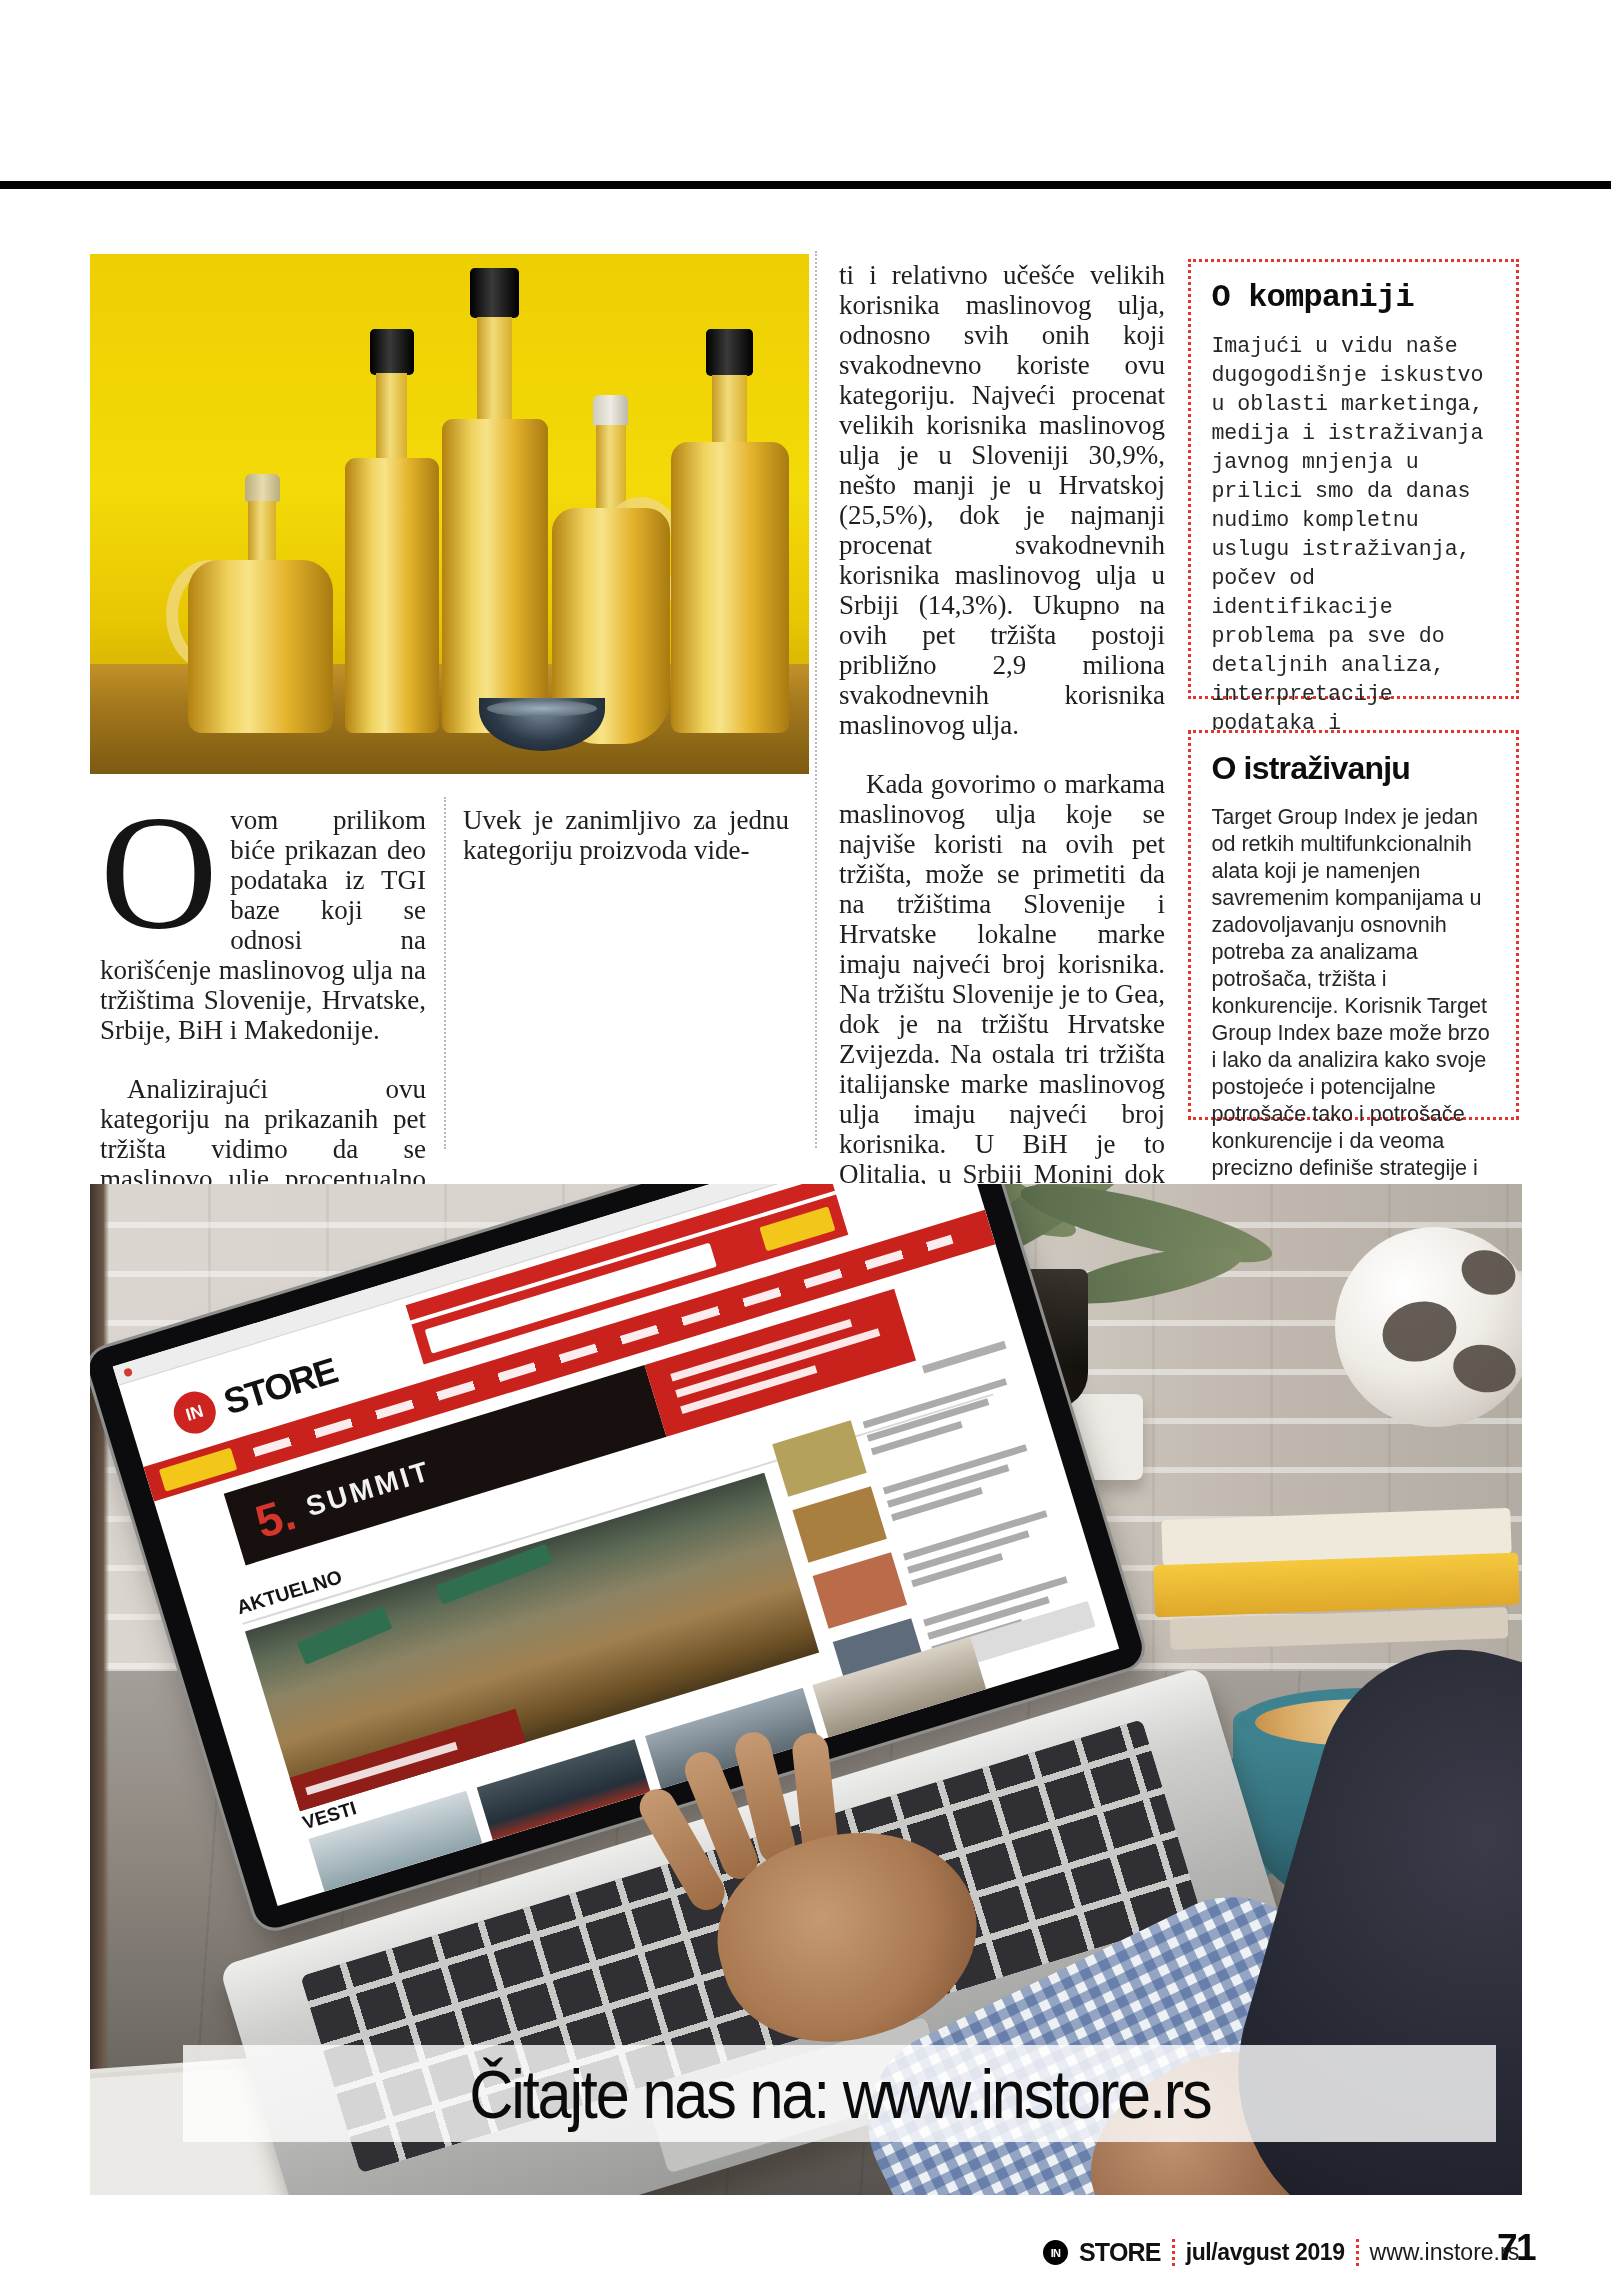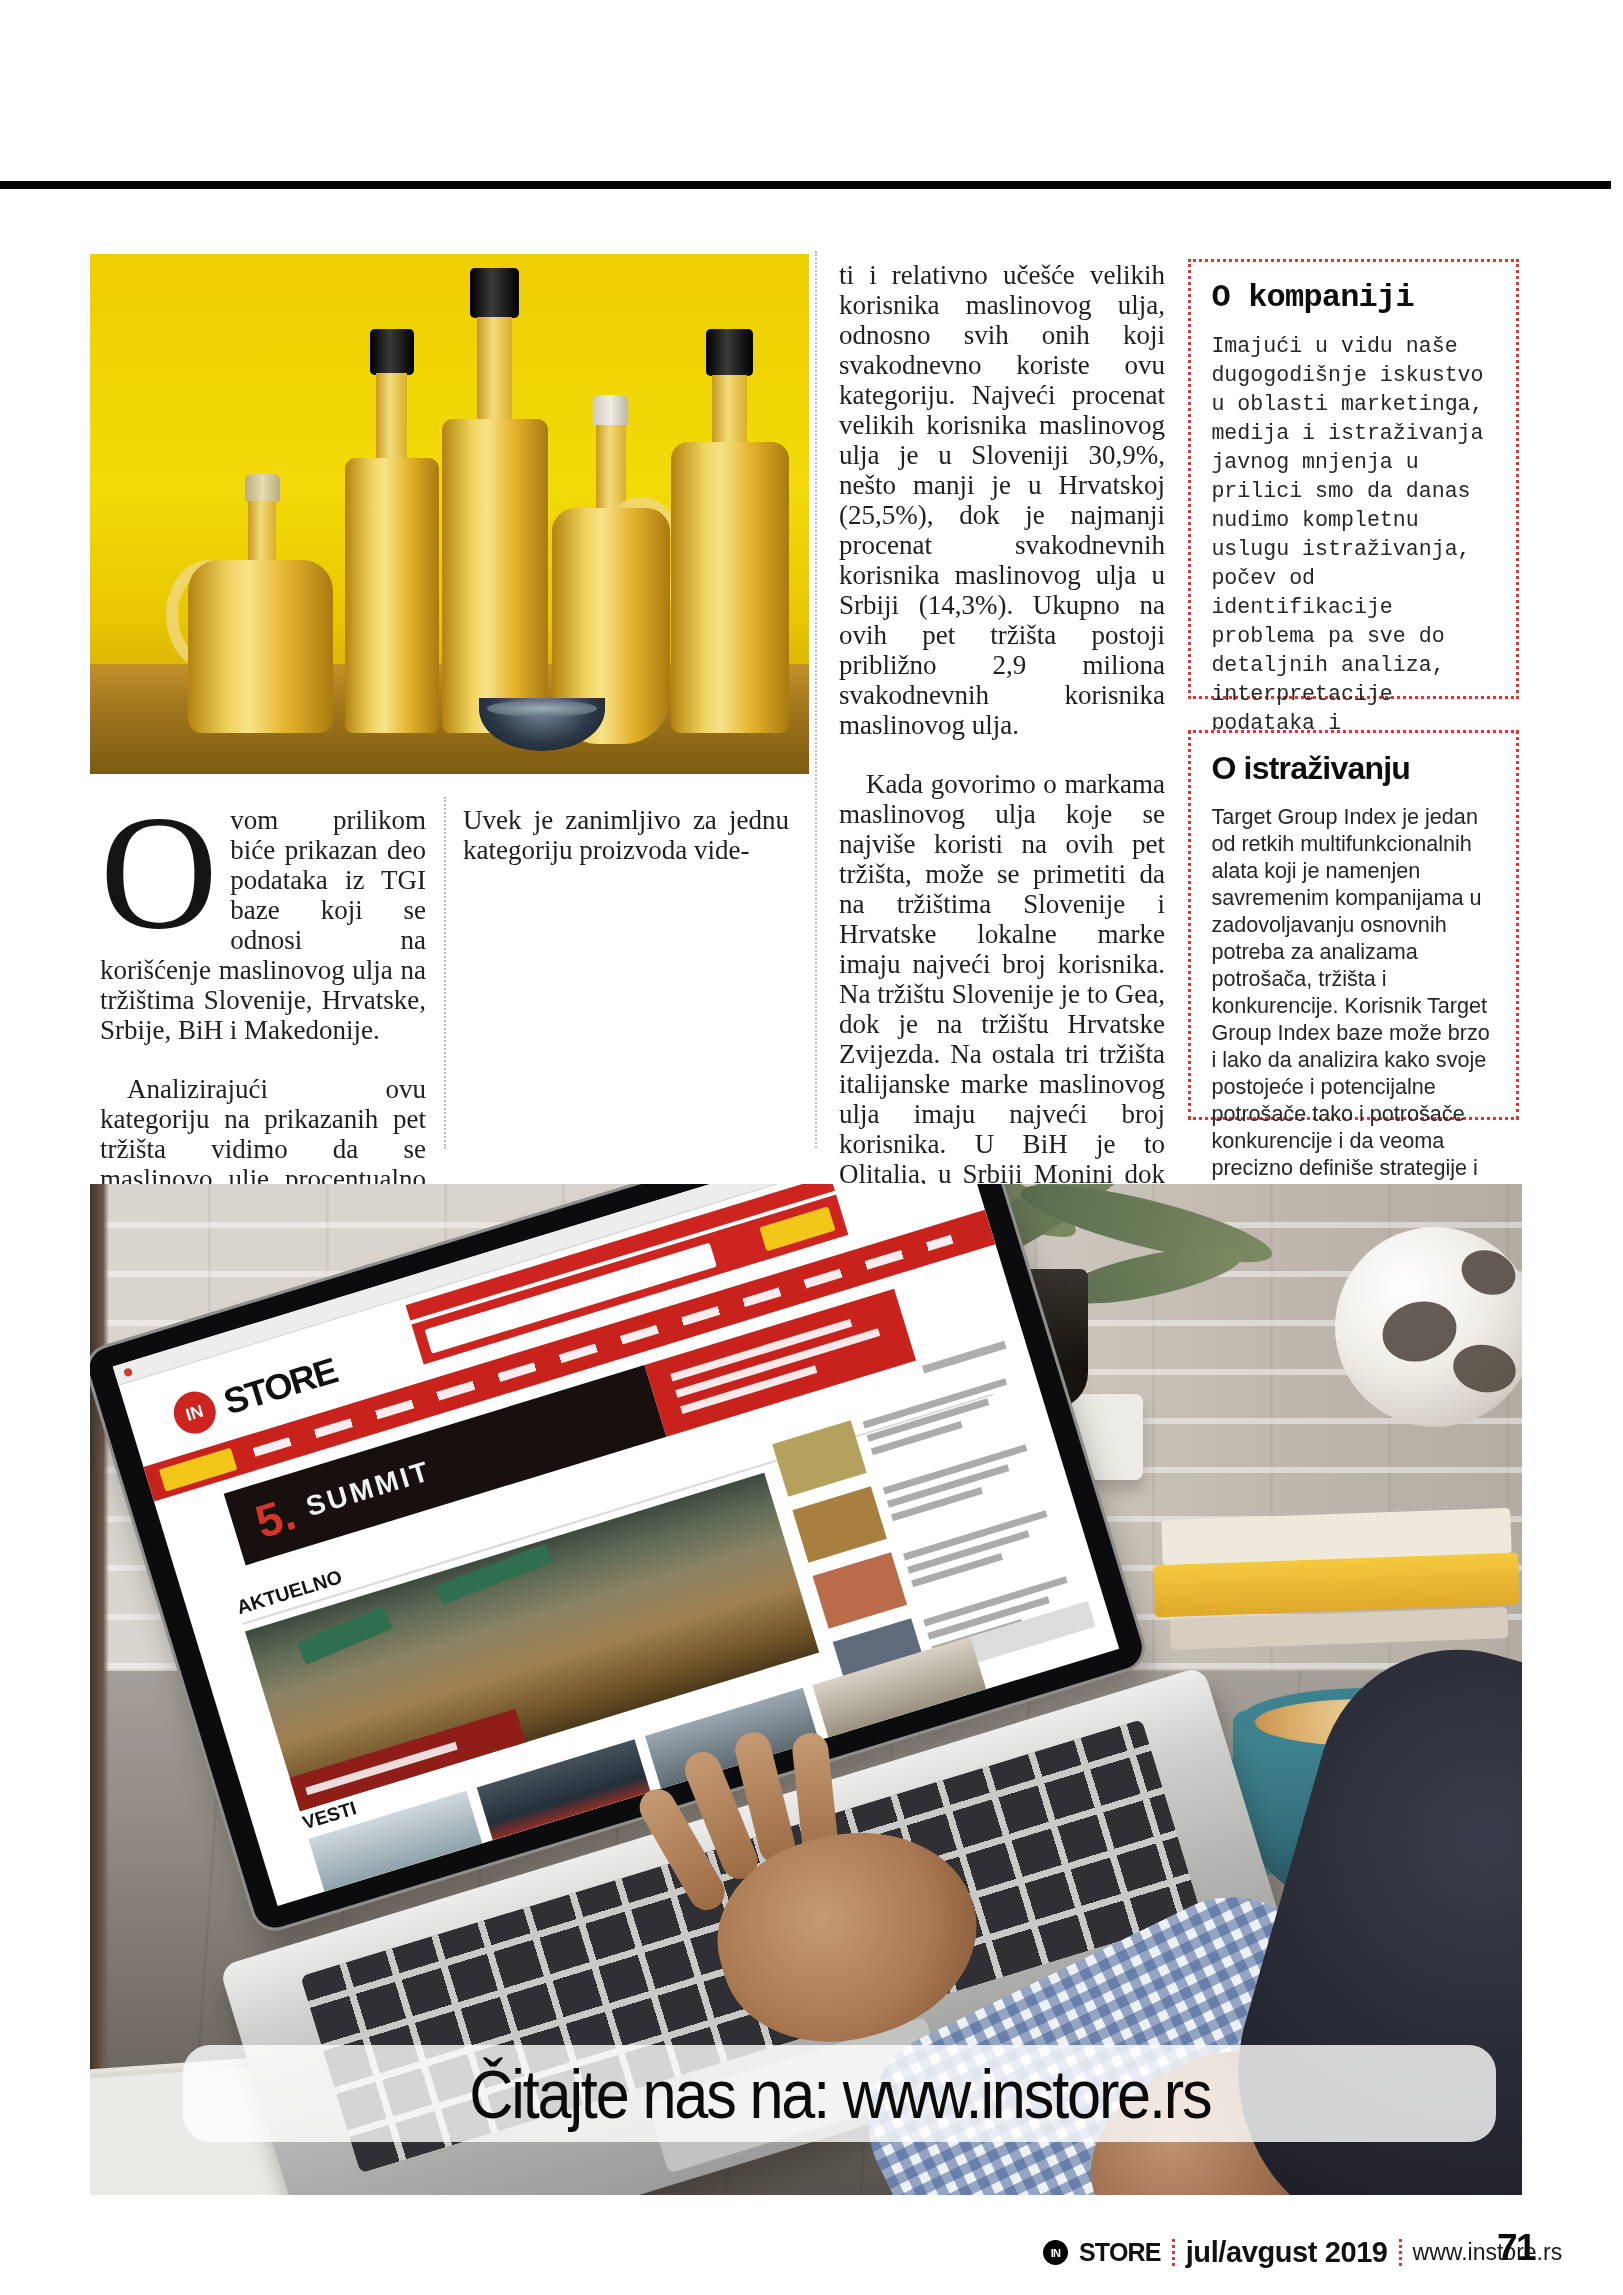--- a/index.html
+++ b/index.html
@@ -172,32 +172,32 @@
   .fg3{left:188px;top:-27px;transform:rotate(2deg);}
   .fg4{left:236px;top:-11px;transform:rotate(10deg);}
   .hand-two{position:absolute;left:997px;top:880px;width:236px;height:173px;transform:rotate(-30deg);
         border-radius:50% 50% 40% 60%;background:radial-gradient(circle at 40% 35%,#c09270,#8f6040 80%);}
   .arm-navy{position:absolute;left:1178px;top:503px;width:597px;height:597px;transform:rotate(16deg);
         border-radius:141px 47px 0 173px;
         background:radial-gradient(circle at 30% 30%,#3a3c49 0%,#262833 45%,#15161d 100%);}
 
   
   .caption-band{position:absolute;left:93px;top:861px;width:1313px;height:97px;
-        background:rgba(255,255,255,.8);display:flex;align-items:center;justify-content:center;border-radius:27px;}
+        background:rgba(255,255,255,.8);display:flex;align-items:center;justify-content:center;}
   .caption-text{font-family:"Liberation Sans",sans-serif;font-size:68px;color:#0b0b0b;letter-spacing:-2.4px;
         transform:scaleX(.9);white-space:nowrap;}
 
   
   .footer{position:absolute;left:1043px;top:2232px;height:41px;display:flex;align-items:center;gap:11px;
         font-family:"Liberation Sans",sans-serif;color:#111;}
   .f-logo{width:25px;height:25px;border-radius:50%;background:#000;color:#fff;display:flex;align-items:center;justify-content:center;
         font-size:11px;font-weight:bold;letter-spacing:-0.8px;}
   .f-store{font-size:25px;font-weight:bold;letter-spacing:-0.8px;}
   .f-sep{height:27px;border-left:3.1px dotted #e5332e;}
-  .f-issue{font-size:29px;font-weight:bold;letter-spacing:-0.4px;}
+  .f-issue{font-size:23px;font-weight:bold;letter-spacing:-0.4px;}
   .f-site{font-size:23px;color:#1a1a1a;}
   .page-num{position:absolute;left:1497px;top:2227px;font-family:"Liberation Sans",sans-serif;
         font-size:37px;font-weight:bold;letter-spacing:-1.6px;color:#0b0b0b;}
 </style>
 </head>
 <body>
 
 <div class="page">
 
   <div class="top-rule"></div>

